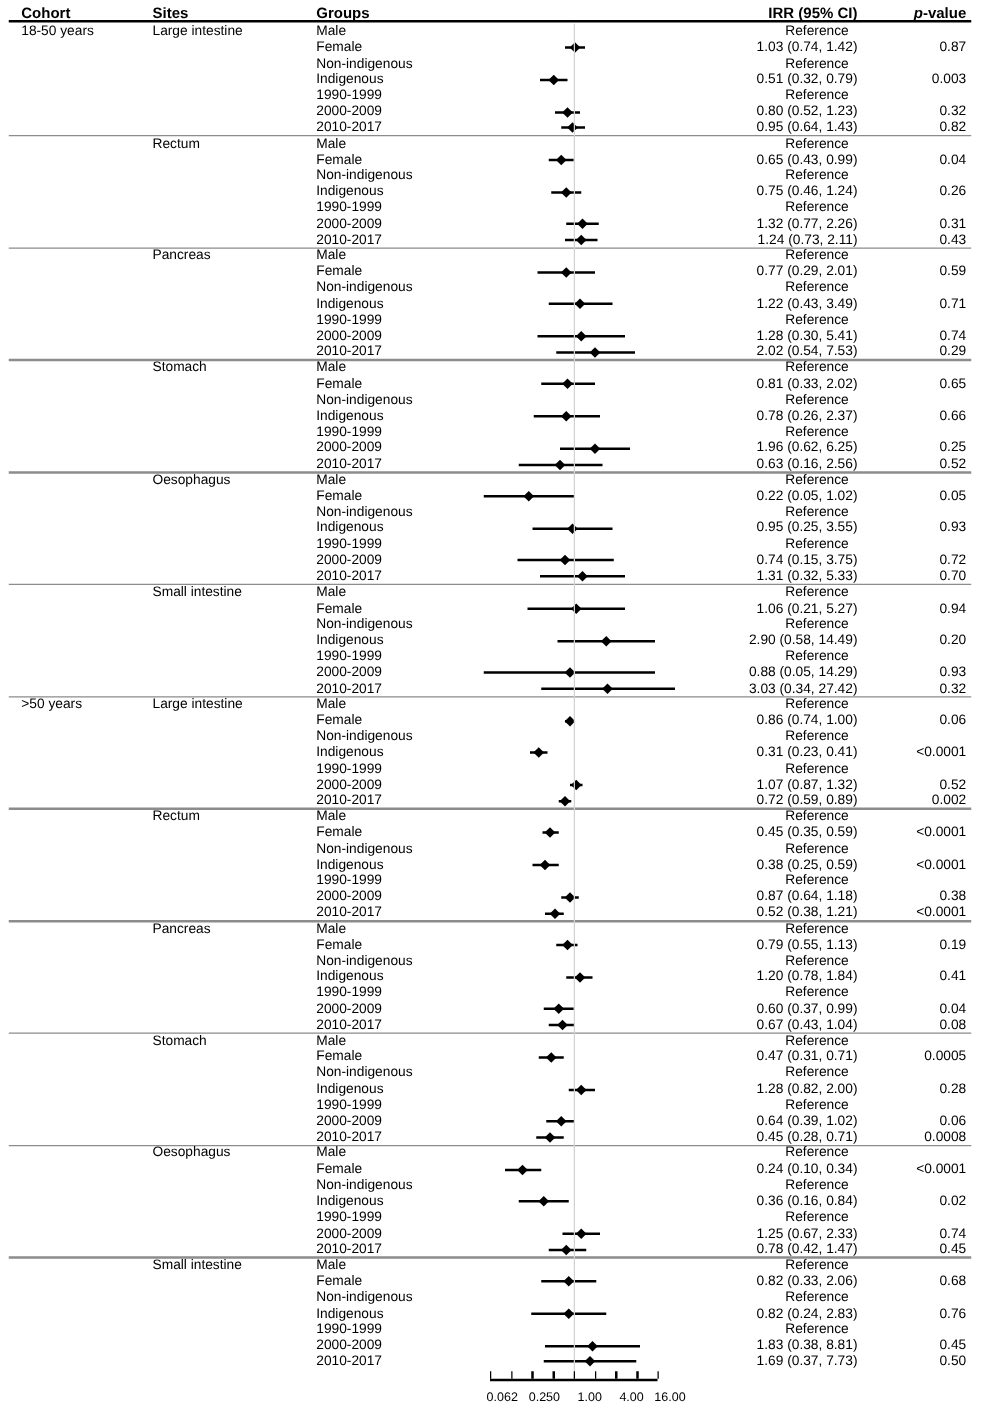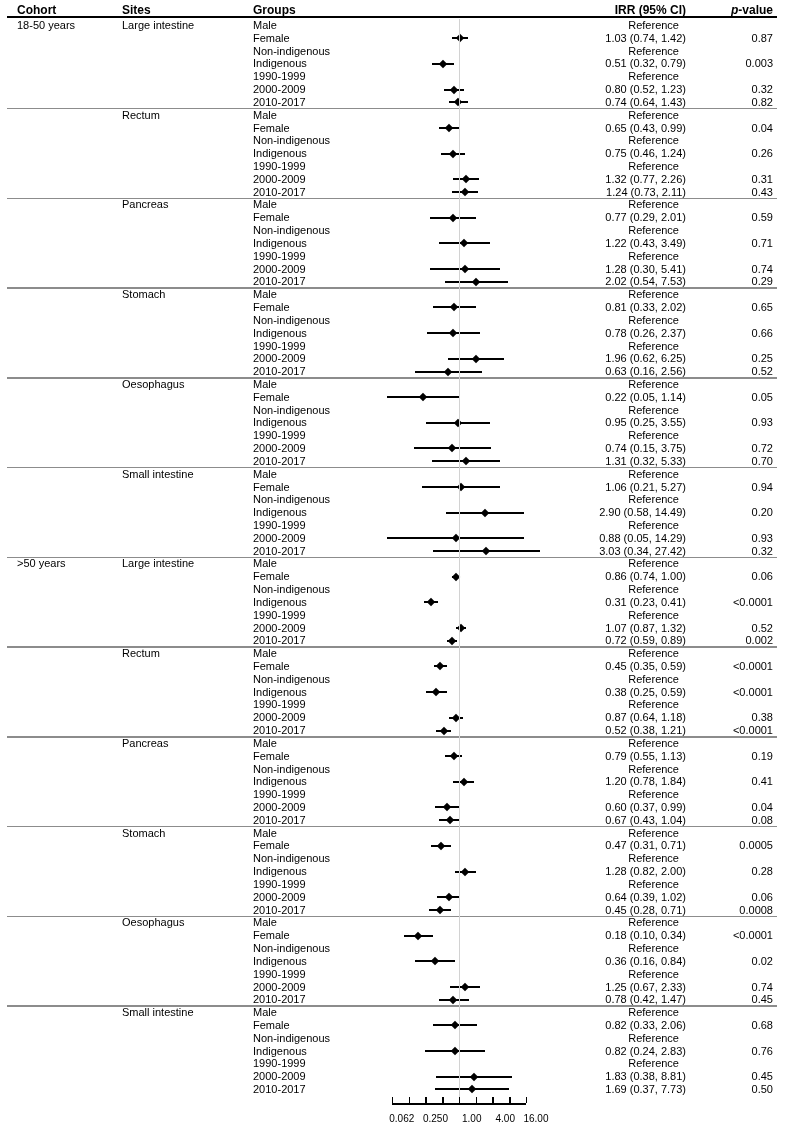--- a/index.html
+++ b/index.html
@@ -68,21 +68,21 @@
         <span class="group">2000-2009</span>
         <div class="whisker" style="left: 443.698px; width: 20.8048px; top: 5.41px;"></div>
         <div class="diamond" style="left: 451.108px; top: 3.41px;"></div>
         <span class="irr">0.80 (0.52, 1.23)</span>
         <span class="pv">0.32</span>
       </div>
       <div class="row" style="top: 95.92px; height: 12.82px;">
         <span class="group">2010-2017</span>
         <div class="whisker" style="left: 448.715px; width: 19.4278px; top: 5.41px;"></div>
         <div class="diamond" style="left: 455.26px; top: 3.41px;"></div>
-        <span class="irr">0.74 (0.64, 1.43)</span>
+        <span class="irr">0.95 (0.64, 1.43)</span>
         <span class="pv">0.82</span>
       </div>
       <div class="sep" style="top: 107.99px;"></div>
       <div class="row" style="top: 108.74px; height: 12.82px;">
         <span class="site">Rectum</span>
         <span class="group">Male</span>
         <span class="irr ref">Reference</span>
       </div>
       <div class="row" style="top: 121.56px; height: 12.82px;">
         <span class="group">Female</span>
@@ -207,21 +207,21 @@
       <div class="sep" style="top: 377.21px;"></div>
       <div class="row" style="top: 377.96px; height: 12.82px;">
         <span class="site">Oesophagus</span>
         <span class="group">Male</span>
         <span class="irr ref">Reference</span>
       </div>
       <div class="row" style="top: 390.78px; height: 12.82px;">
         <span class="group">Female</span>
         <div class="whisker" style="left: 387.108px; width: 72.8708px; top: 5.41px;"></div>
         <div class="diamond" style="left: 419.911px; top: 3.41px;"></div>
-        <span class="irr">0.22 (0.05, 1.14)</span>
+        <span class="irr">0.22 (0.05, 1.02)</span>
         <span class="pv">0.05</span>
       </div>
       <div class="row" style="top: 403.6px; height: 12.82px;">
         <span class="group">Non-indigenous</span>
         <span class="irr ref">Reference</span>
       </div>
       <div class="row" style="top: 416.42px; height: 12.82px;">
         <span class="group">Indigenous</span>
         <div class="whisker" style="left: 426px; width: 64.116px; top: 5.41px;"></div>
         <div class="diamond" style="left: 455.26px; top: 3.41px;"></div>
@@ -460,21 +460,21 @@
       <div class="sep" style="top: 915.65px;"></div>
       <div class="row" style="top: 916.4px; height: 12.82px;">
         <span class="site">Oesophagus</span>
         <span class="group">Male</span>
         <span class="irr ref">Reference</span>
       </div>
       <div class="row" style="top: 929.22px; height: 12.82px;">
         <span class="group">Female</span>
         <div class="whisker" style="left: 403.858px; width: 29.5727px; top: 5.41px;"></div>
         <div class="diamond" style="left: 415.062px; top: 3.41px;"></div>
-        <span class="irr">0.18 (0.10, 0.34)</span>
+        <span class="irr">0.24 (0.10, 0.34)</span>
         <span class="pv">&lt;0.0001</span>
       </div>
       <div class="row" style="top: 942.04px; height: 12.82px;">
         <span class="group">Non-indigenous</span>
         <span class="irr ref">Reference</span>
       </div>
       <div class="row" style="top: 954.86px; height: 12.82px;">
         <span class="group">Indigenous</span>
         <div class="whisker" style="left: 415.215px; width: 40.0713px; top: 5.41px;"></div>
         <div class="diamond" style="left: 431.812px; top: 3.41px;"></div>

